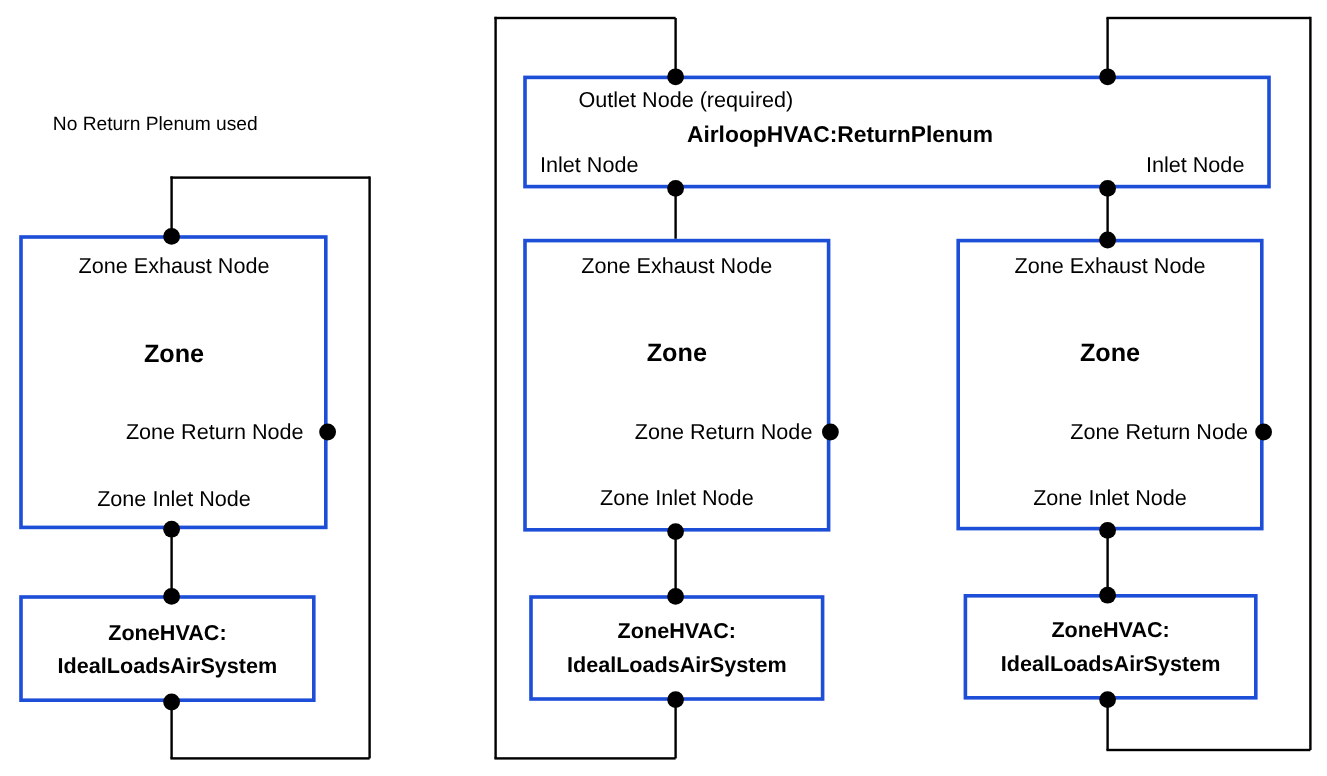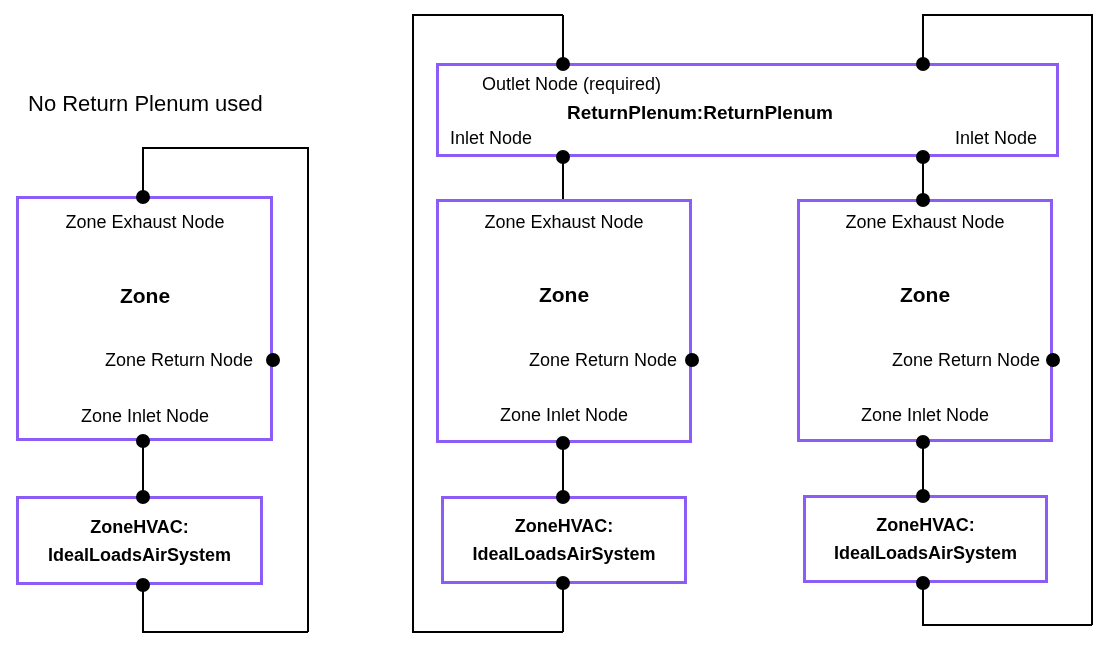--- a/index.html
+++ b/index.html
@@ -2,21 +2,21 @@
 <html><head>
 <meta charset="utf-8">
 <style>
   html,body { margin:0; padding:0; background:#ffffff; }
   .canvas {
     position:relative; width:1106px; height:647px; background:#ffffff;
     font-family:"Liberation Sans","DejaVu Sans",sans-serif; color:#000000;
     overflow:hidden;
   }
   .box {
-    position:absolute; border:3px solid #8b5cf6; box-sizing:border-box;
+    position:absolute; border:3px solid #1d4ed8; box-sizing:border-box;
     background:transparent;
   }
   .hvac-box {
     display:flex; flex-direction:column; justify-content:center; align-items:center;
     font-weight:bold; font-size:18px; line-height:28px; text-align:center;
   }
   .vline { position:absolute; width:1.5px; background:#000000; }
   .hline { position:absolute; height:1.5px; background:#000000; }
   .dot {
     position:absolute; width:14px; height:14px; border-radius:50%;
@@ -26,21 +26,21 @@
   .lv  { transform:translateY(-50%); }           
   .rv  { transform:translateY(-50%); }           
   .c   { transform:translate(-50%,-50%); }       
   .b   { font-weight:bold; }
 </style>
 </head>
 <body>
 
 <div class="canvas">
 
-  <div class="lbl lv" style="left:28px; top:104px; font-size:22px;">No Return Plenum used</div>
+  <div class="lbl lv" style="left:44px; top:104px; font-size:16px;">No Return Plenum used</div>
 
   <div class="vline" style="left:142px; top:147px; height:49px;"></div>
   <div class="hline" style="left:142px; top:147px; width:166px;"></div>
   <div class="vline" style="left:307px; top:147px; height:485px;"></div>
   <div class="hline" style="left:142px; top:631px; width:166px;"></div>
   <div class="vline" style="left:142px; top:585px; height:47px;"></div>
   <div class="vline" style="left:142px; top:441px; height:55px;"></div>
 
   <div class="vline" style="left:562px; top:15px; height:49px;"></div>
   <div class="hline" style="left:412px; top:14px; width:151px;"></div>
@@ -70,21 +70,21 @@
   <div class="box hvac-box" style="left:441px; top:496px; width:246px; height:88px;">
     <span>ZoneHVAC:</span>
     <span>IdealLoadsAirSystem</span>
   </div>
   <div class="box hvac-box" style="left:803px; top:495px; width:245px; height:88px;">
     <span>ZoneHVAC:</span>
     <span>IdealLoadsAirSystem</span>
   </div>
 
   <div class="lbl lv" style="left:462px; top:84px;margin-left:20px;">Outlet Node (required)</div>
-  <div class="lbl c b" style="left:700px; top:113px; font-size:19px;">ReturnPlenum:ReturnPlenum</div>
+  <div class="lbl c b" style="left:700px; top:113px; font-size:19px;">AirloopHVAC:ReturnPlenum</div>
   <div class="lbl lv" style="left:450px; top:138px;">Inlet Node</div>
   <div class="lbl rv" style="right:69px; top:138px;">Inlet Node</div>
 
   <div class="lbl c" style="left:145px; top:222px;">Zone Exhaust Node</div>
   <div class="lbl c b" style="left:145px; top:296px; font-size:21px;">Zone</div>
   <div class="lbl rv" style="right:853px; top:360px;">Zone Return Node</div>
   <div class="lbl c" style="left:145px; top:416px;">Zone Inlet Node</div>
 
   <div class="lbl c" style="left:564px; top:222px;">Zone Exhaust Node</div>
   <div class="lbl c b" style="left:564px; top:295px; font-size:21px;">Zone</div>

